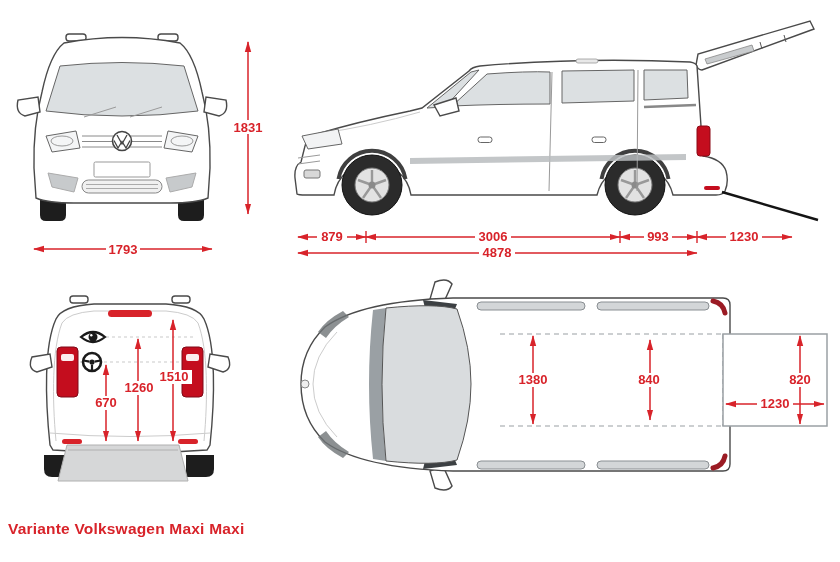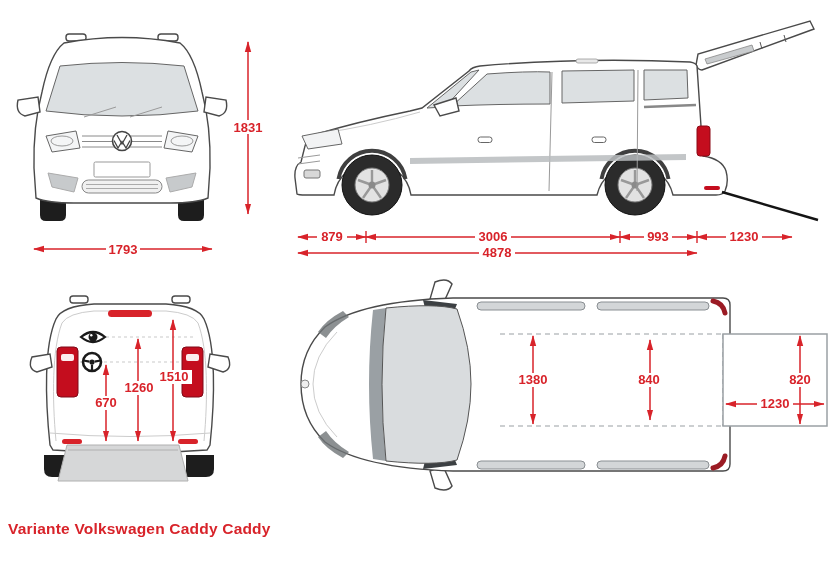--- a/index.html
+++ b/index.html
@@ -304,14 +304,14 @@
       <rect class="labelbg" x="472" y="127" width="36" height="14"></rect>
       <text class="dim" x="490" y="138">1230</text>
     </g>
     <g>
       <line class="dimline" x1="515" y1="66" x2="515" y2="154" marker-start="url(#dL)" marker-end="url(#dR)"></line>
       <rect class="labelbg" x="501" y="103" width="28" height="14"></rect>
       <text class="dim" x="515" y="114">820</text>
     </g>
   </svg>
 
-  <div id="caption">Variante Volkswagen Caddy Caddy</div>
+  <div id="caption">Variante Volkswagen Maxi Maxi</div>
 </div>
 
 </body></html>

